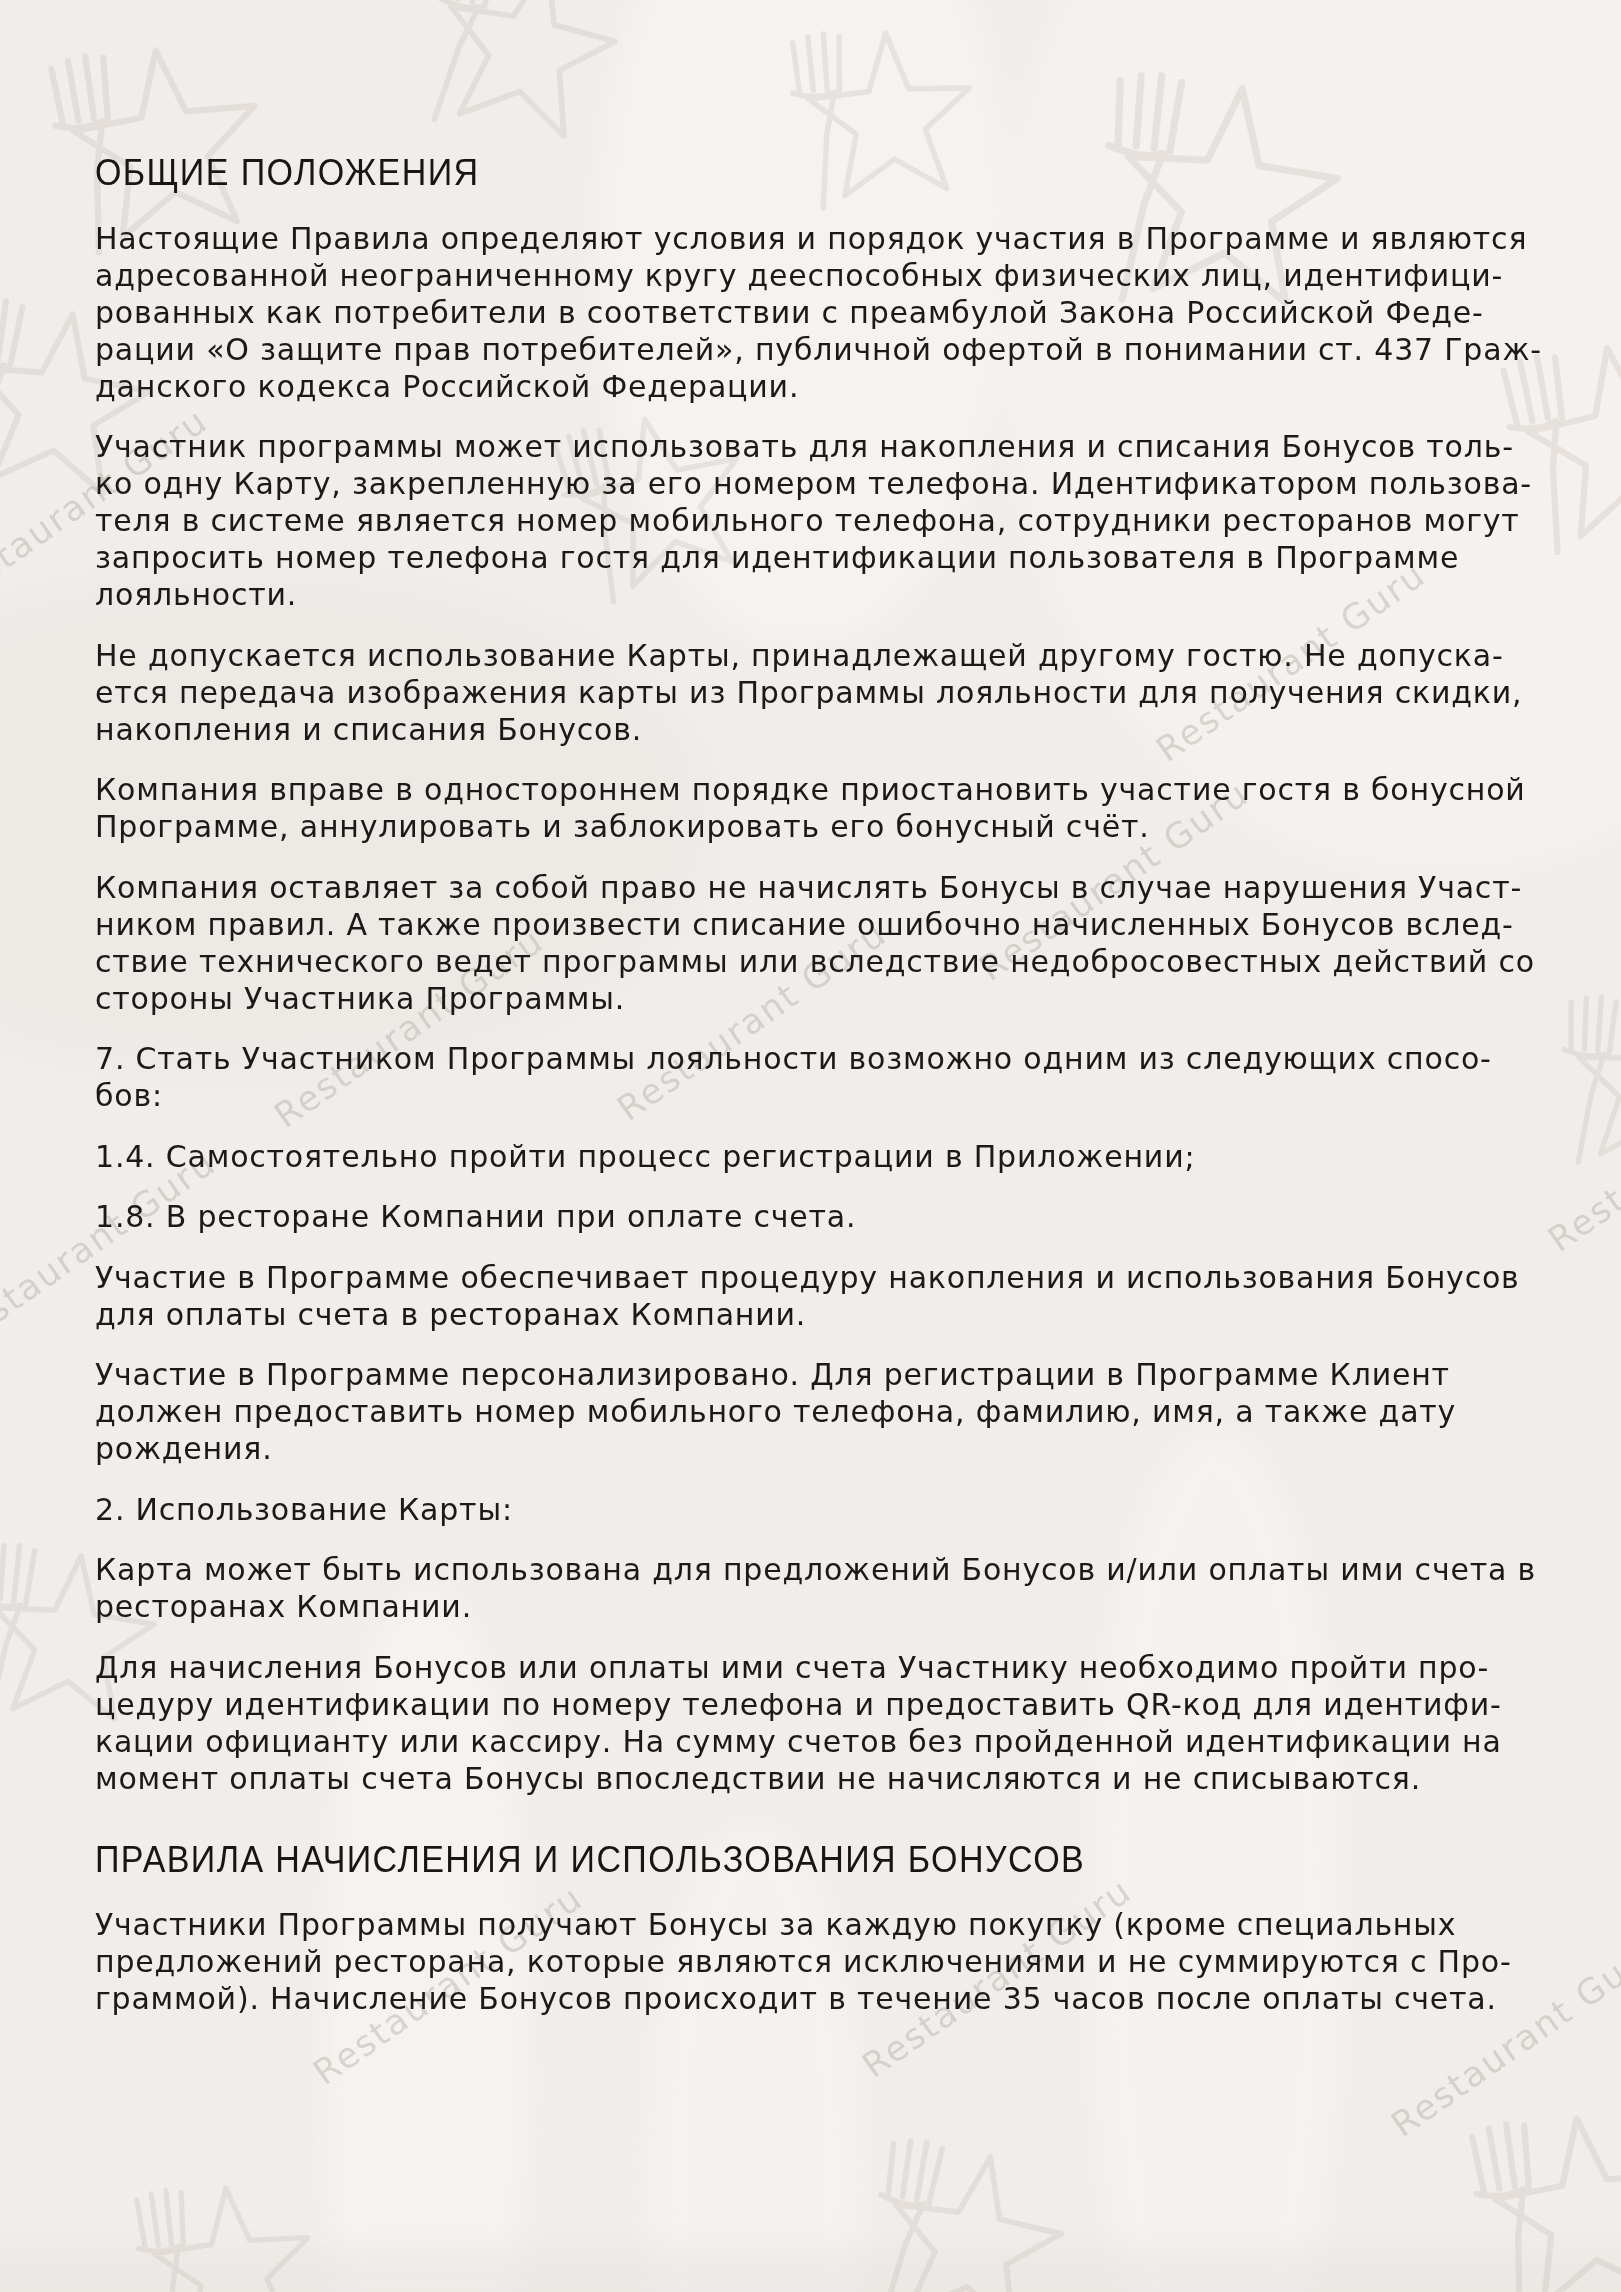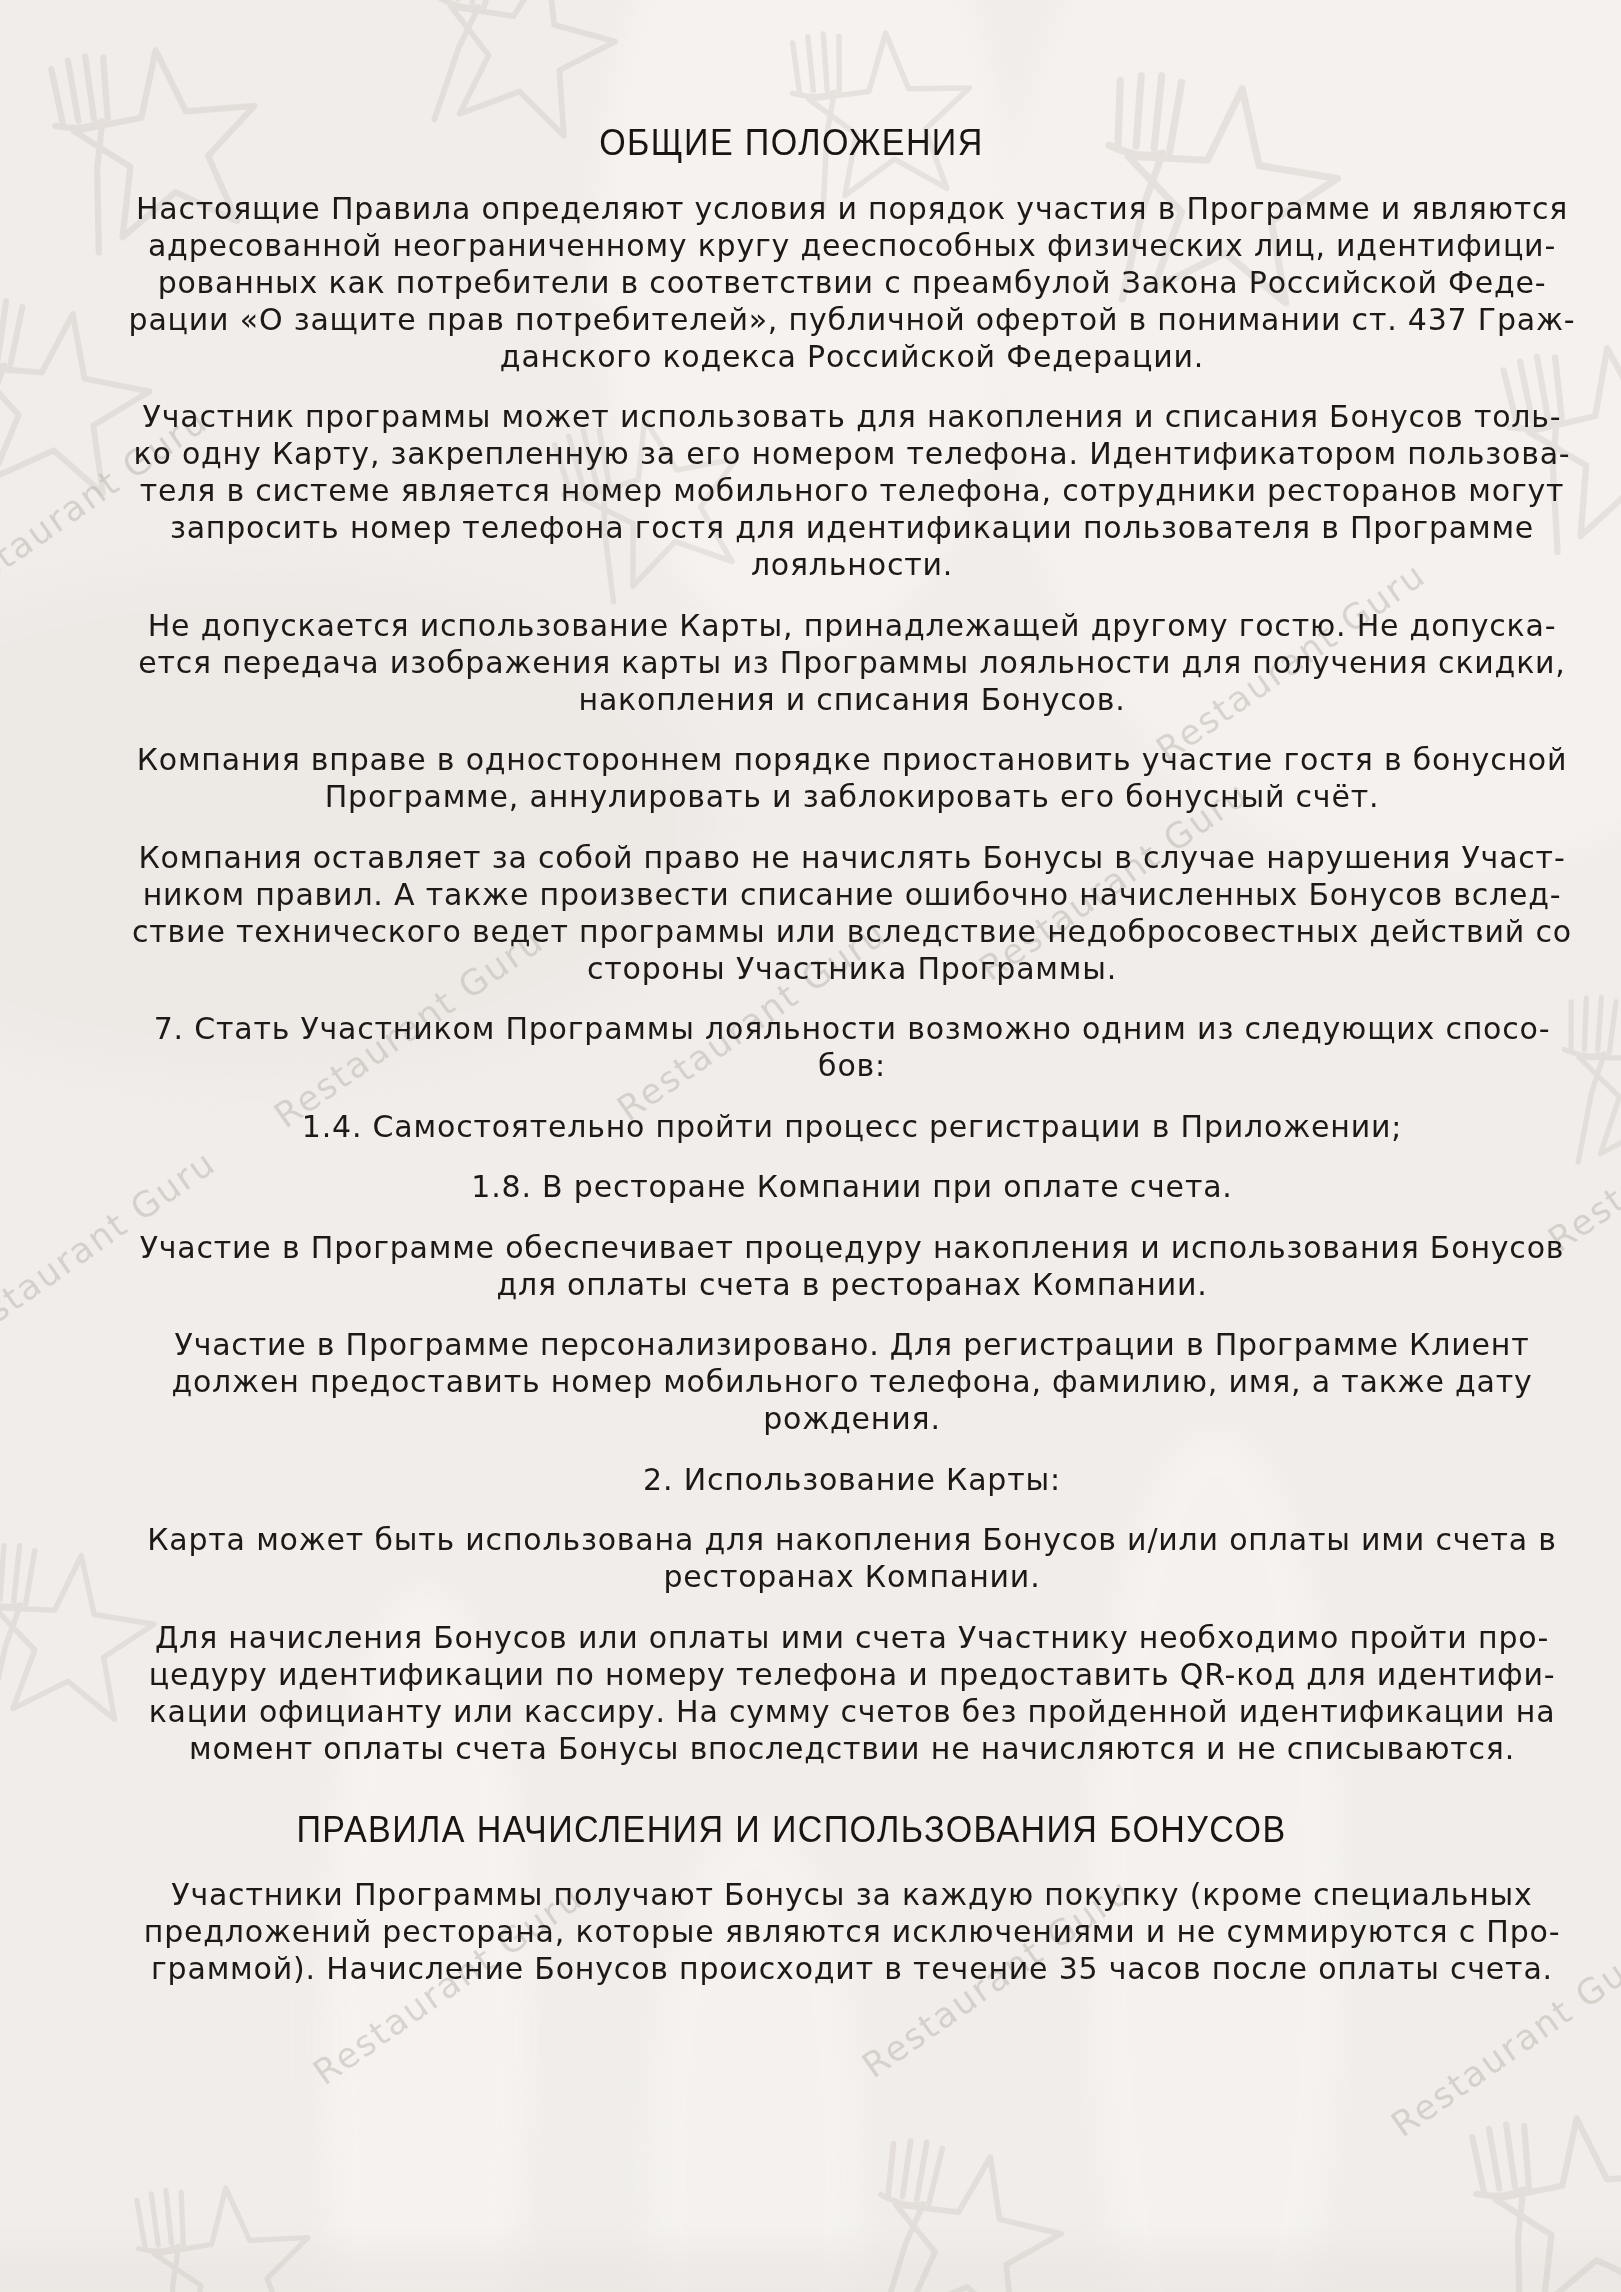--- a/index.html
+++ b/index.html
@@ -28,24 +28,23 @@
     letter-spacing: 2px;
     color: #b3aaa1;
     opacity: 0.42;
     transform: rotate(-35deg);
     transform-origin: left top;
     white-space: nowrap;
   }
   
   .content {
     position: absolute;
-    left: 95px; top: 121px;
+    left: 95px; top: 151px;
     width: 1514px;
     color: #1c1917;
-    text-align: center;
   }
   .sec-title {
     font-family: "Liberation Sans", sans-serif;
     font-weight: 400;
     font-size: 37px;
     line-height: 43px;
     letter-spacing: 1.5px;
     color: #181513;
     margin: 0 0 25.5px 0;
     transform: scaleX(0.92);
@@ -190,21 +189,21 @@
     <p class="para">7. Стать Участником Программы лояльности возможно одним из следующих спосо-
 бов:</p>
     <p class="para">1.4. Самостоятельно пройти процесс регистрации в Приложении;</p>
     <p class="para">1.8. В ресторане Компании при оплате счета.</p>
     <p class="para">Участие в Программе обеспечивает процедуру накопления и использования Бонусов
 для оплаты счета в ресторанах Компании.</p>
     <p class="para">Участие в Программе персонализировано. Для регистрации в Программе Клиент
 должен предоставить номер мобильного телефона, фамилию, имя, а также дату
 рождения.</p>
     <p class="para">2. Использование Карты:</p>
-    <p class="para">Карта может быть использована для накопления Бонусов и/или оплаты ими счета в
+    <p class="para">Карта может быть использована для предложений Бонусов и/или оплаты ими счета в
 ресторанах Компании.</p>
     <p class="para">Для начисления Бонусов или оплаты ими счета Участнику необходимо пройти про-
 цедуру идентификации по номеру телефона и предоставить QR-код для идентифи-
 кации официанту или кассиру. На сумму счетов без пройденной идентификации на
 момент оплаты счета Бонусы впоследствии не начисляются и не списываются.</p>
 
     <h1 class="sec-title second">ПРАВИЛА НАЧИСЛЕНИЯ И ИСПОЛЬЗОВАНИЯ БОНУСОВ</h1>
     <p class="para">Участники Программы получают Бонусы за каждую покупку (кроме специальных
 предложений ресторана, которые являются исключениями и не суммируются с Про-
 граммой). Начисление Бонусов происходит в течение 35 часов после оплаты счета.</p>

